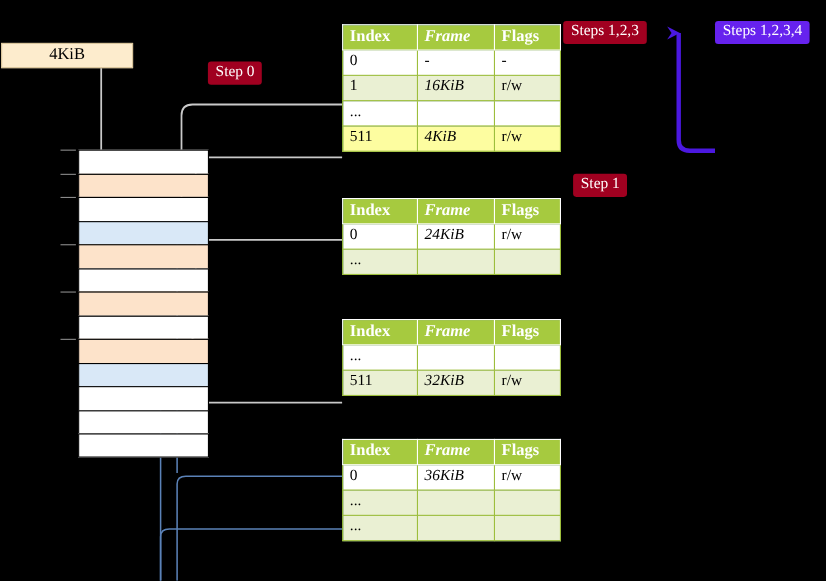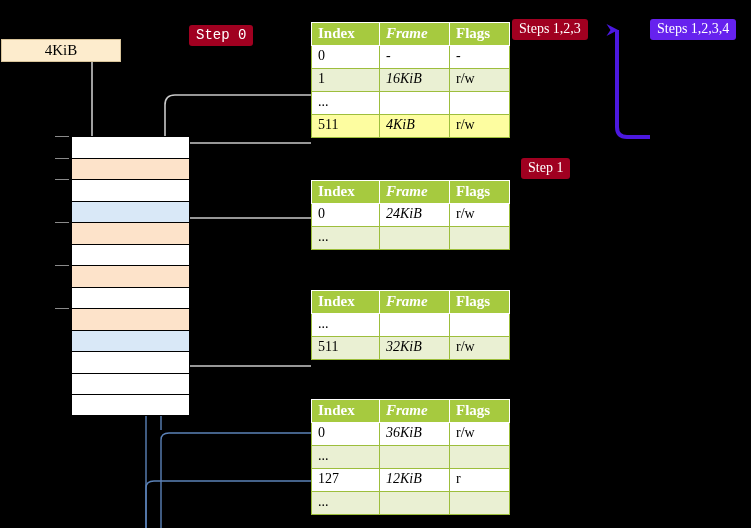--- a/index.html
+++ b/index.html
@@ -206,21 +206,21 @@
       <div class="memrow" style="top: 150.5px;"></div>
       <div class="memrow orange" style="top: 172px;"></div>
       <div class="tick" style="position: absolute; left: -16px; top: 172px;"></div>
       <div class="memrow blue" style="top: 193.5px;"></div>
       <div class="memrow" style="top: 215px;"></div>
       <div class="memrow" style="top: 236.5px;"></div>
       <div class="memrow last" style="top: 258px;"></div>
     </div>
 
   <div id="badges">
-      <div class="badge badge-red" style="left: 189px; top: 25px; font-family: Liberation Mono, monospace;">Step 0</div>
+      <div class="badge badge-red" style="left: 189px; top: 56px;">Step 0</div>
       <div class="badge badge-red" style="left: 512px; top: 19px;">Steps 1,2,3</div>
       <div class="badge badge-purple" style="left: 650px; top: 19px;">Steps 1,2,3,4</div>
       <div class="badge badge-red" style="left: 521px; top: 158px;">Step 1</div>
     </div>
 
   <div id="tables">
       <table class="ptable" style="left: 311px; top: 22px;">
         <thead>
           <tr>
             <th class="c-index">Index</th>
@@ -305,25 +305,20 @@
           <tr class="odd">
             <td class="c-index">0</td>
             <td class="c-frame">36KiB</td>
             <td class="c-flags">r/w</td>
           </tr>
           <tr class="even">
             <td class="c-index">...</td>
             <td class="c-frame"></td>
             <td class="c-flags"></td>
           </tr>
-          <tr class="odd">
-            <td class="c-index">127</td>
-            <td class="c-frame">12KiB</td>
-            <td class="c-flags">r</td>
-          </tr>
           <tr class="even">
             <td class="c-index">...</td>
             <td class="c-frame"></td>
             <td class="c-flags"></td>
           </tr>
         </tbody>
       </table>
     </div>
 
 </div>

